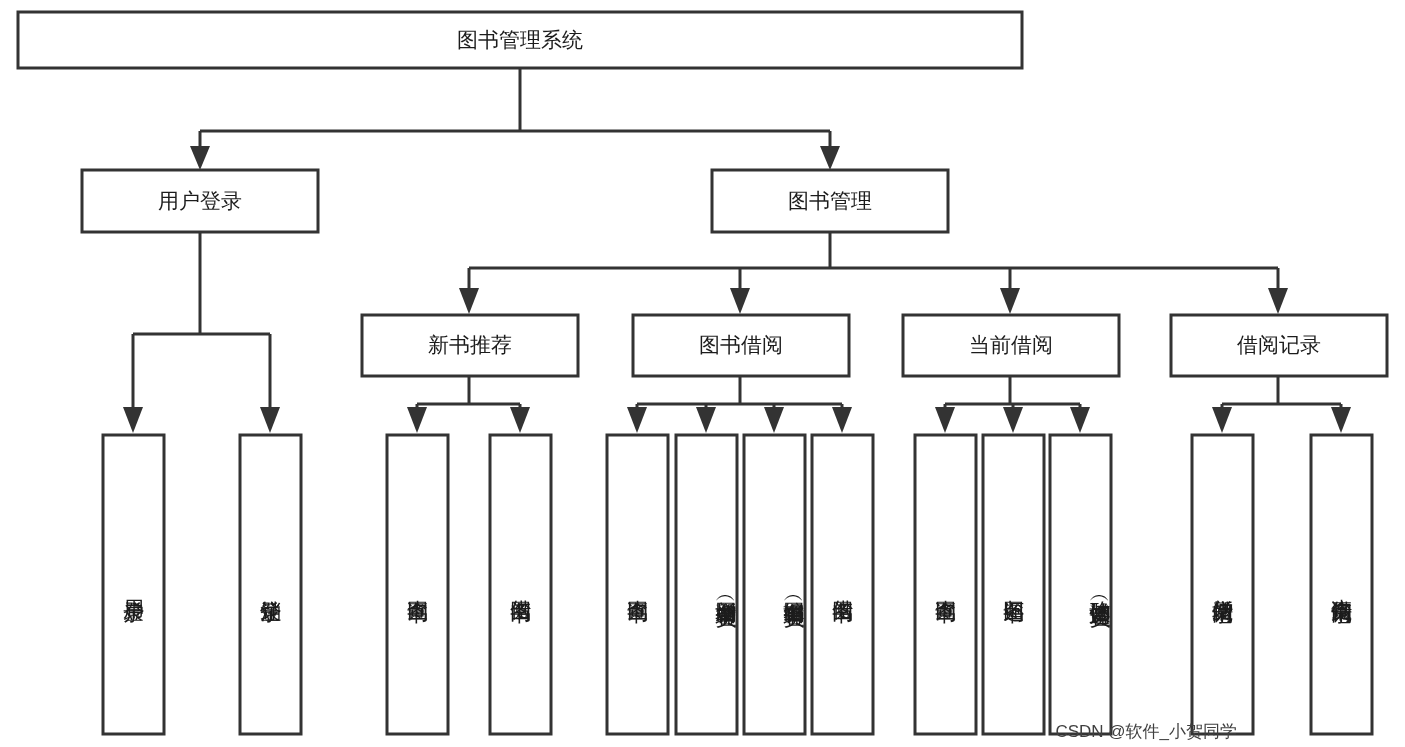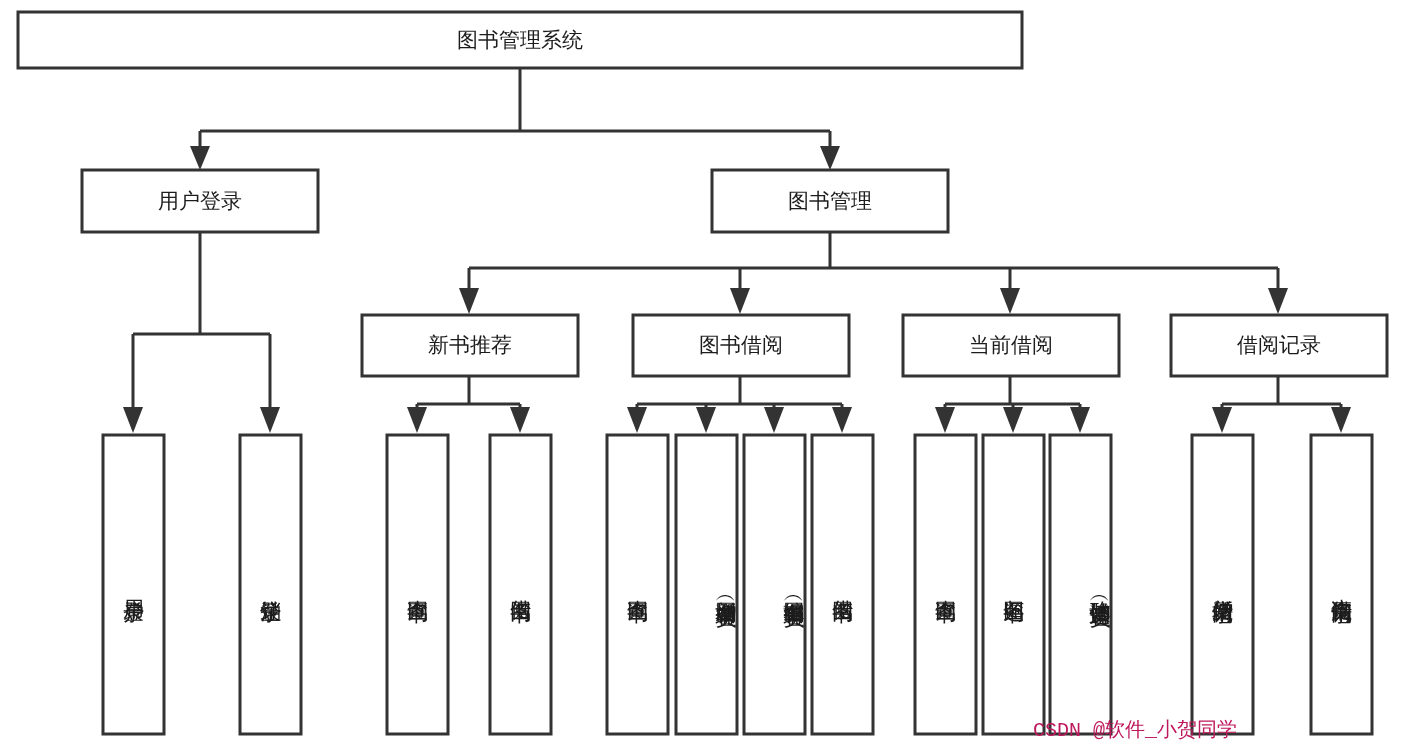--- a/index.html
+++ b/index.html
@@ -64,23 +64,23 @@
     justify-content: center;
     pointer-events: none;
   }
   .vlabel.center {
     align-items: center;
   }
   .watermark {
     position: absolute;
     right: 8px;
     bottom: 4px;
-    font-family: Liberation Mono, monospace;
-    font-size: 20px;
-    color: #be185d;
+    font-family: Liberation Sans, sans-serif;
+    font-size: 17px;
+    color: #404040;
     white-space: nowrap;
   }
 </style>
 </head>
 <body>
 
 <div id="diagram-root">
 
   <svg id="flowchart" viewBox="0 0 1405 747">
 

